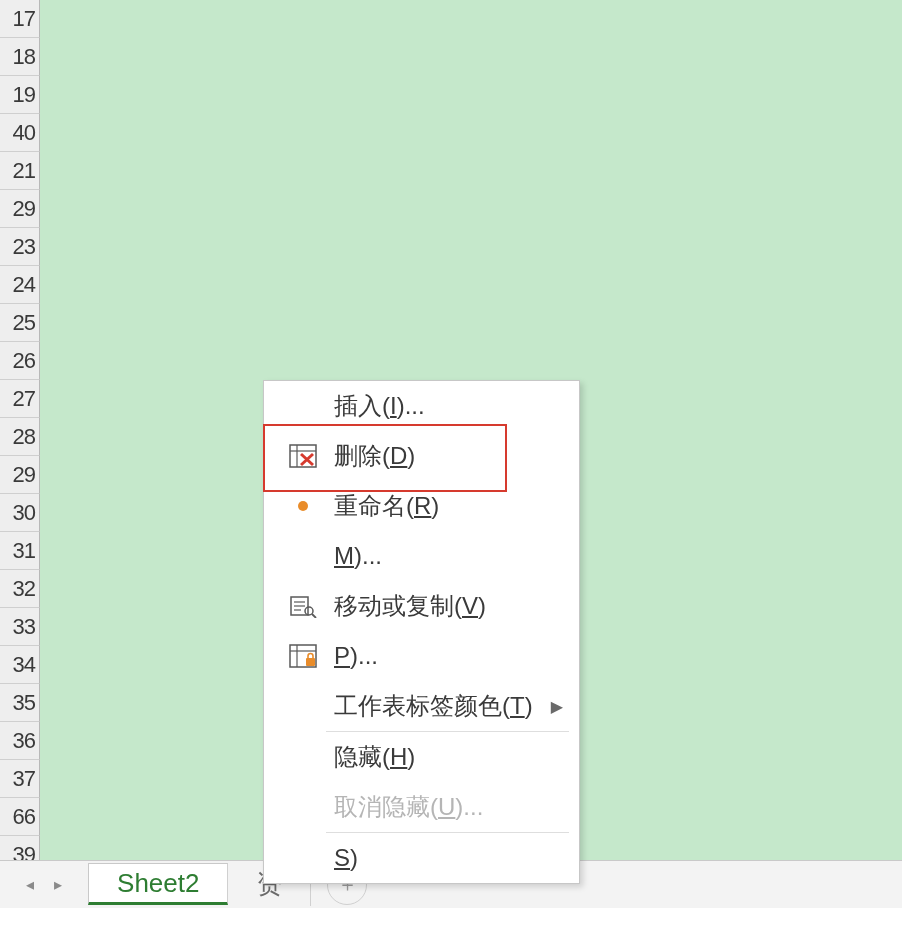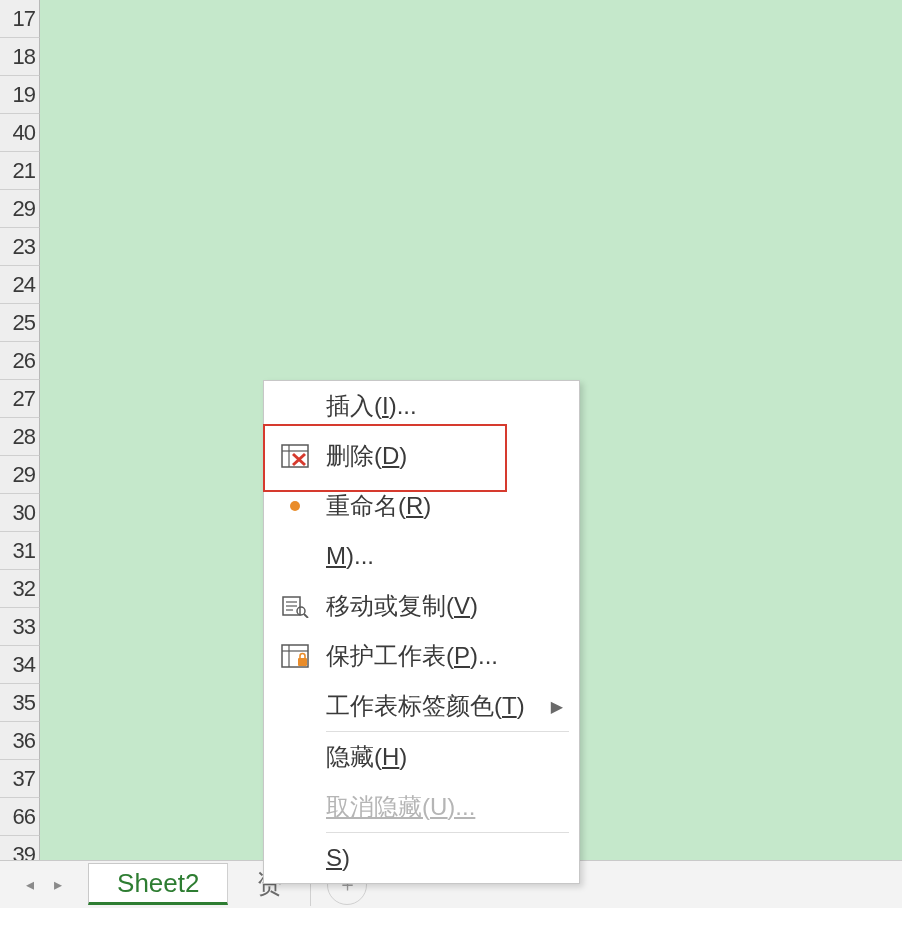--- a/index.html
+++ b/index.html
@@ -111,36 +111,36 @@
     background: #ffffff;
     border: 1px solid #c7c7c7;
     box-shadow: 3px 3px 6px rgba(0,0,0,0.15);
     font-size: 24px;
     color: #3a3a3a;
   }
   .menu-item {
     display: flex;
     align-items: center;
     height: 50px;
-    padding: 0 10px 0 0;
+    padding: 0 10px 0 8px;
     position: relative;
   }
   .menu-icon {
     width: 62px;
     display: flex;
     justify-content: center;
     align-items: center;
     flex-shrink: 0;
   }
   .menu-label {
     flex: 1;
     display: flex;
     align-items: baseline;
   }
-  .menu-item.disabled .menu-label { color: #b5b5b5; text-decoration: underline; }
+  .menu-item.disabled .menu-label { color: #b5b5b5; }
   .submenu-arrow {
     font-size: 16px;
     color: #6a6a6a;
     padding-right: 6px;
   }
   .hotkey { text-decoration: underline; }
   .inner-rule {
     border: none;
     border-top: 1px solid #dedede;
     margin: 0 10px 0 62px;
@@ -281,21 +281,20 @@
     <span class="menu-icon">
       <svg viewBox="0 0 28 24">
         <rect x="1" y="1" width="26" height="22" fill="none" stroke="#5a5a5a" stroke-width="1.5"></rect>
         <line x1="1" y1="7" x2="27" y2="7" stroke="#5a5a5a" stroke-width="1.2"></line>
         <line x1="8" y1="1" x2="8" y2="23" stroke="#5a5a5a" stroke-width="1.2"></line>
         <rect x="17" y="14" width="9" height="8" rx="1" fill="#e98c2a"></rect>
         <path d="M19 14 v-2 a2.5 2.5 0 0 1 5 0 v2" fill="none" stroke="#e98c2a" stroke-width="1.6"></path>
       </svg>
     </span>
     <span class="menu-label">
-      <span>保护工作表(</span>
         <span class="hotkey">P</span>
         <span>)...</span>
     </span>
   </div>
 
   <div class="menu-item">
     <span class="menu-icon"></span>
     <span class="menu-label">
       <span>工作表标签颜色(</span>
         <span class="hotkey">T</span>

